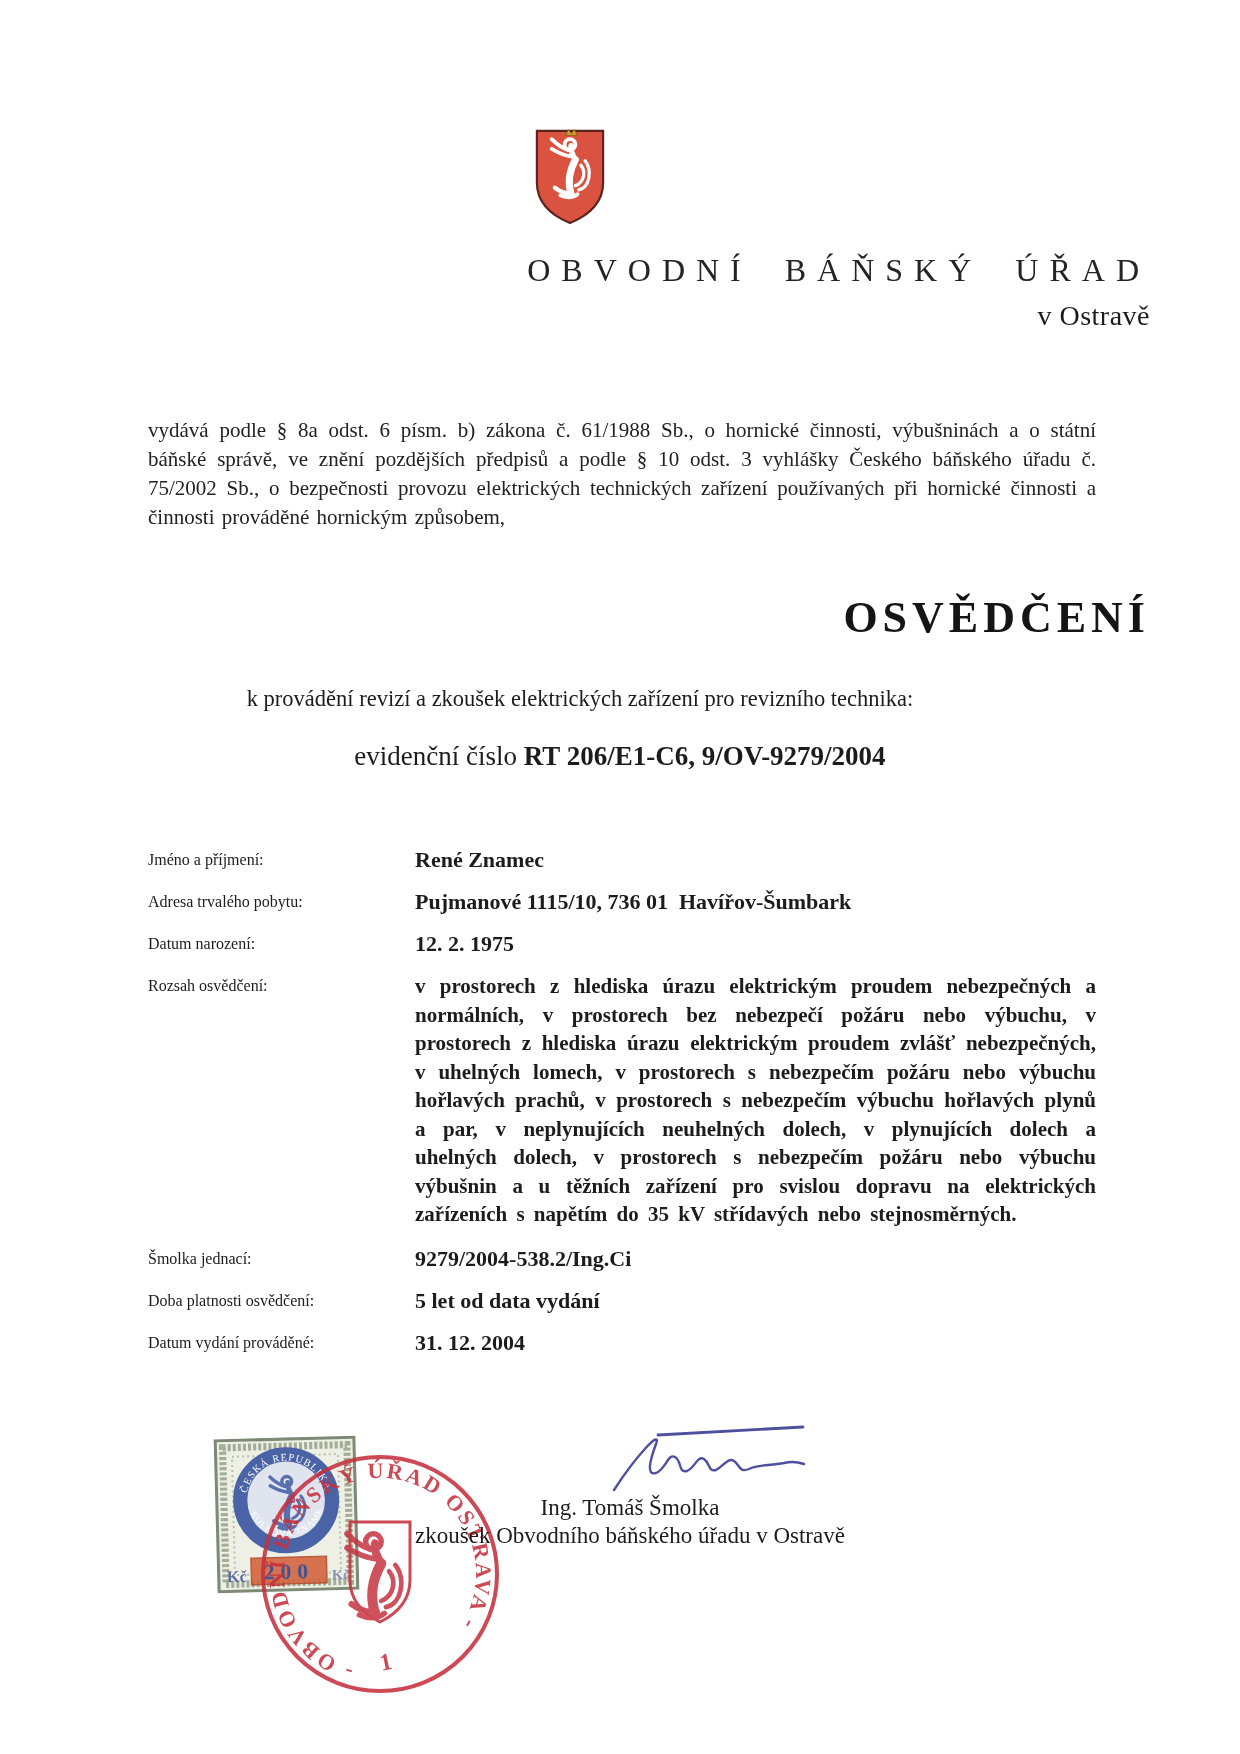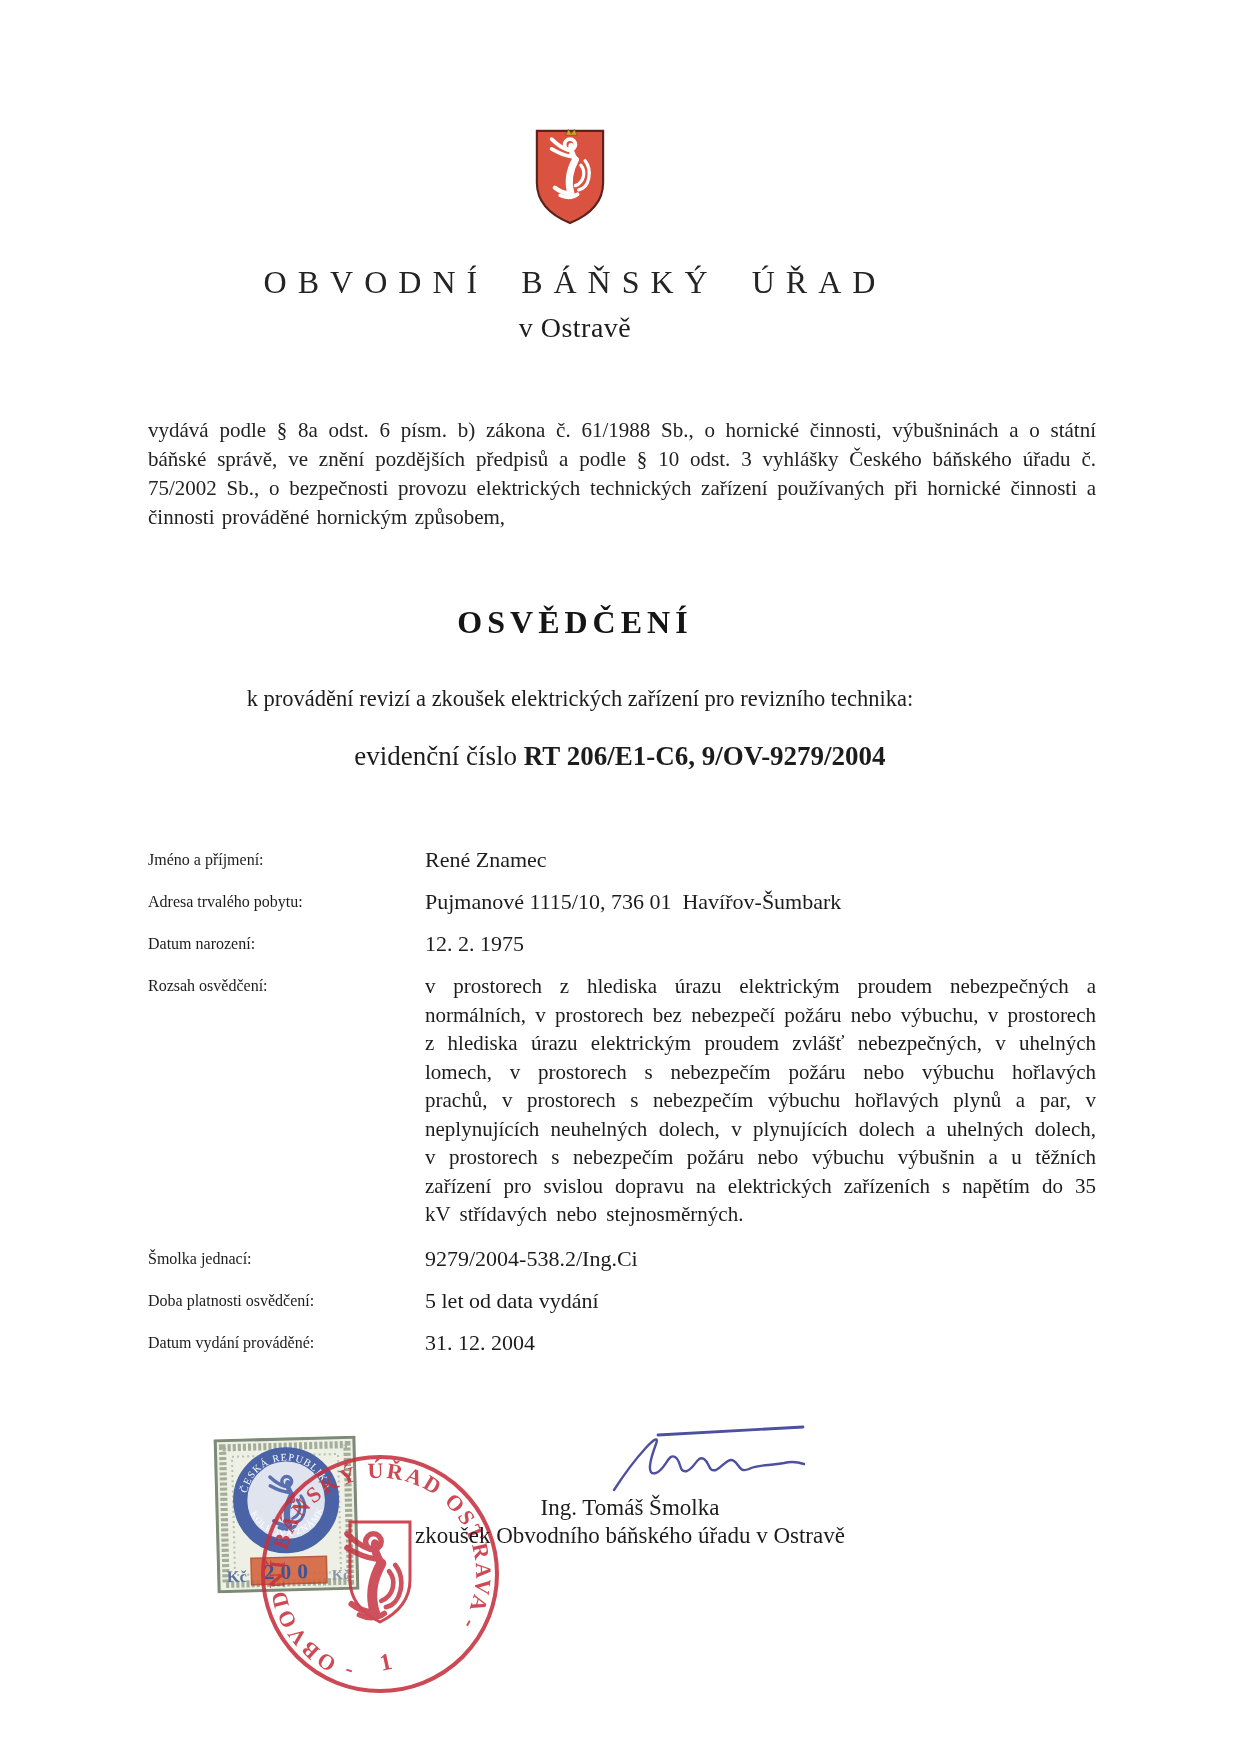--- a/index.html
+++ b/index.html
@@ -2,33 +2,33 @@
 <html lang="cs"><head>
 <meta charset="utf-8">
 <style>
   html,body { margin:0; padding:0; background:#e8e8e8; }
   .page {
     position:relative; width:1240px; height:1754px; margin:0 auto;
     background:#ffffff; overflow:hidden;
     font-family:"Liberation Serif", serif; color:#1c1c1c;
   }
   .abs { position:absolute; }
-  .centerband { left:0; width:1150px; text-align:center;margin-top:12px; }
+  .centerband { left:0; width:1150px; text-align:right; }
   .org-name { top:252px; font-size:32px; letter-spacing:11px; word-spacing:14px; color:#242424; }
   .org-city { top:300px; font-size:28px; letter-spacing:0.5px; }
   .intro { left:148px; top:416px; width:948px; font-size:21px; line-height:29px;
            text-align:justify; word-spacing:2px; color:#222; }
-  .cert-title { top:592px; font-size:32px; font-weight:bold; letter-spacing:5px; color:#151515; }
+  .cert-title { top:592px; font-size:44px; font-weight:bold; letter-spacing:5px; color:#151515; }
   .cert-sub { top:686px; left:0; width:1160px; text-align:center; font-size:22.5px; font-weight:normal; }
   .cert-evid { top:741px; left:0; width:1240px; text-align:center; font-size:27px; }
   .cert-evid .evid-number { font-weight:bold; }
   .fields { left:148px; top:846px; width:948px; }
   .field-row { display:flex; margin-bottom:14px; }
   .field-label { width:267px; flex:none; font-size:16px; line-height:28px; }
-  .field-value { flex:1; font-size:22px; line-height:28px; font-weight:normal; white-space:pre-wrap;margin-left:10px; }
+  .field-value { flex:1; font-size:22px; line-height:28px; font-weight:bold; white-space:pre-wrap; }
   .field-row.rozsah { margin-bottom:16px; }
   .field-row.rozsah .field-value { text-align:justify; line-height:28.5px; font-size:21px; word-spacing:4px; }
   .sig-text { left:330px; top:1494px; width:600px; text-align:center; font-size:23px; line-height:28px; z-index:6; }
   .sig-svg { left:598px; top:1422px; z-index:5; }
   .kolek-svg { left:215px; top:1437px; z-index:3; transform:rotate(-1.5deg); }
   .stamp-svg { left:258px; top:1452px; z-index:4; }
   .emblem-svg { left:534px; top:128px; }
   svg text { font-family:"Liberation Serif", serif; }
 </style>
 </head>

